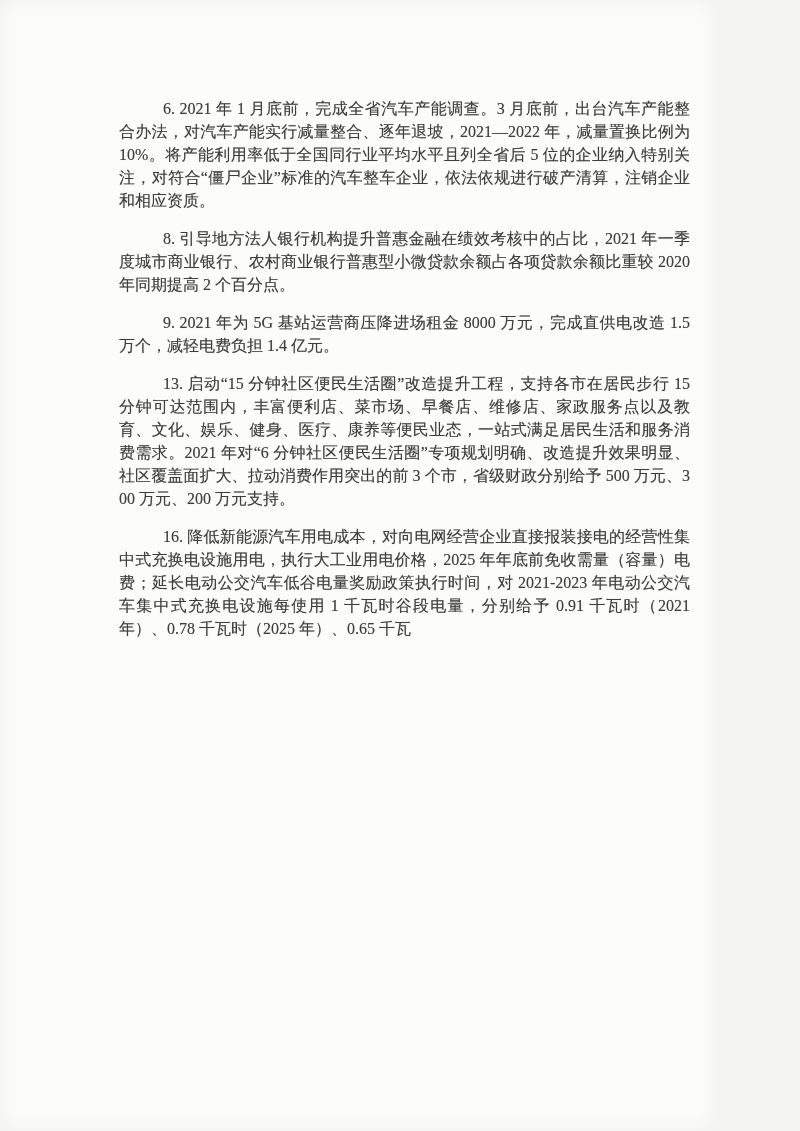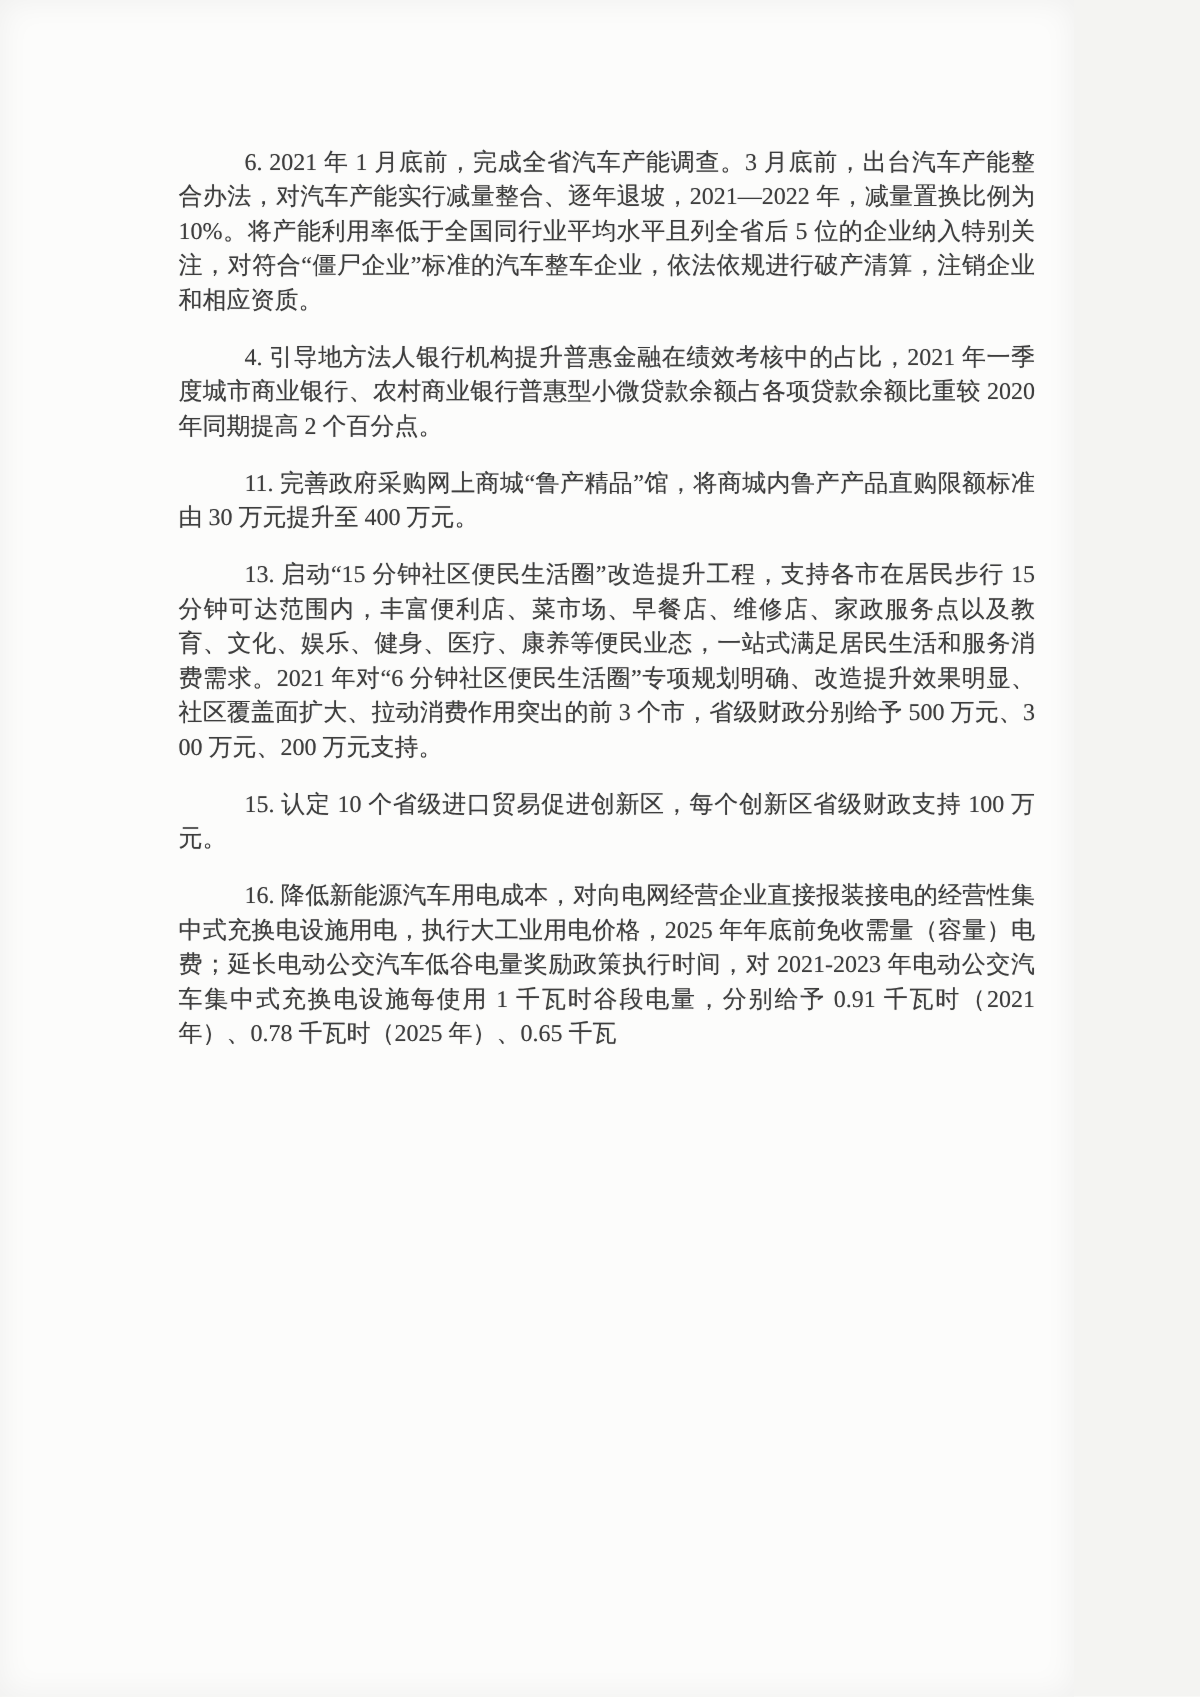--- a/index.html
+++ b/index.html
@@ -38,19 +38,18 @@
     text-shadow: 0 0 0.7px rgba(62,62,62,0.45);
     word-break: break-all;
   }
 </style>
 </head>
 <body>
 
 <div class="page">
   <div class="text-block">
     <p class="para">6. 2021 年 1 月底前，完成全省汽车产能调查。3 月底前，出台汽车产能整合办法，对汽车产能实行减量整合、逐年退坡，2021—2022 年，减量置换比例为 10%。将产能利用率低于全国同行业平均水平且列全省后 5 位的企业纳入特别关注，对符合“僵尸企业”标准的汽车整车企业，依法依规进行破产清算，注销企业和相应资质。</p>
-    <p class="para">4. 引导地方法人银行机构提升普惠金融在绩效考核中的占比，2021 年一季度城市商业银行、农村商业银行普惠型小微贷款余额占各项贷款余额比重较 2020 年同期提高 2 个百分点。</p>
-    <p class="para">11. 完善政府采购网上商城“鲁产精品”馆，将商城内鲁产产品直购限额标准由 30 万元提升至 400 万元。</p>
+    <p class="para">8. 引导地方法人银行机构提升普惠金融在绩效考核中的占比，2021 年一季度城市商业银行、农村商业银行普惠型小微贷款余额占各项贷款余额比重较 2020 年同期提高 2 个百分点。</p>
+    <p class="para">9. 2021 年为 5G 基站运营商压降进场租金 8000 万元，完成直供电改造 1.5 万个，减轻电费负担 1.4 亿元。</p>
     <p class="para">13. 启动“15 分钟社区便民生活圈”改造提升工程，支持各市在居民步行 15 分钟可达范围内，丰富便利店、菜市场、早餐店、维修店、家政服务点以及教育、文化、娱乐、健身、医疗、康养等便民业态，一站式满足居民生活和服务消费需求。2021 年对“6 分钟社区便民生活圈”专项规划明确、改造提升效果明显、社区覆盖面扩大、拉动消费作用突出的前 3 个市，省级财政分别给予 500 万元、300 万元、200 万元支持。</p>
-    <p class="para">15. 认定 10 个省级进口贸易促进创新区，每个创新区省级财政支持 100 万元。</p>
     <p class="para">16. 降低新能源汽车用电成本，对向电网经营企业直接报装接电的经营性集中式充换电设施用电，执行大工业用电价格，2025 年年底前免收需量（容量）电费；延长电动公交汽车低谷电量奖励政策执行时间，对 2021-2023 年电动公交汽车集中式充换电设施每使用 1 千瓦时谷段电量，分别给予 0.91 千瓦时（2021 年）、0.78 千瓦时（2025 年）、0.65 千瓦</p>
   </div>
 </div>
 
 </body></html>

